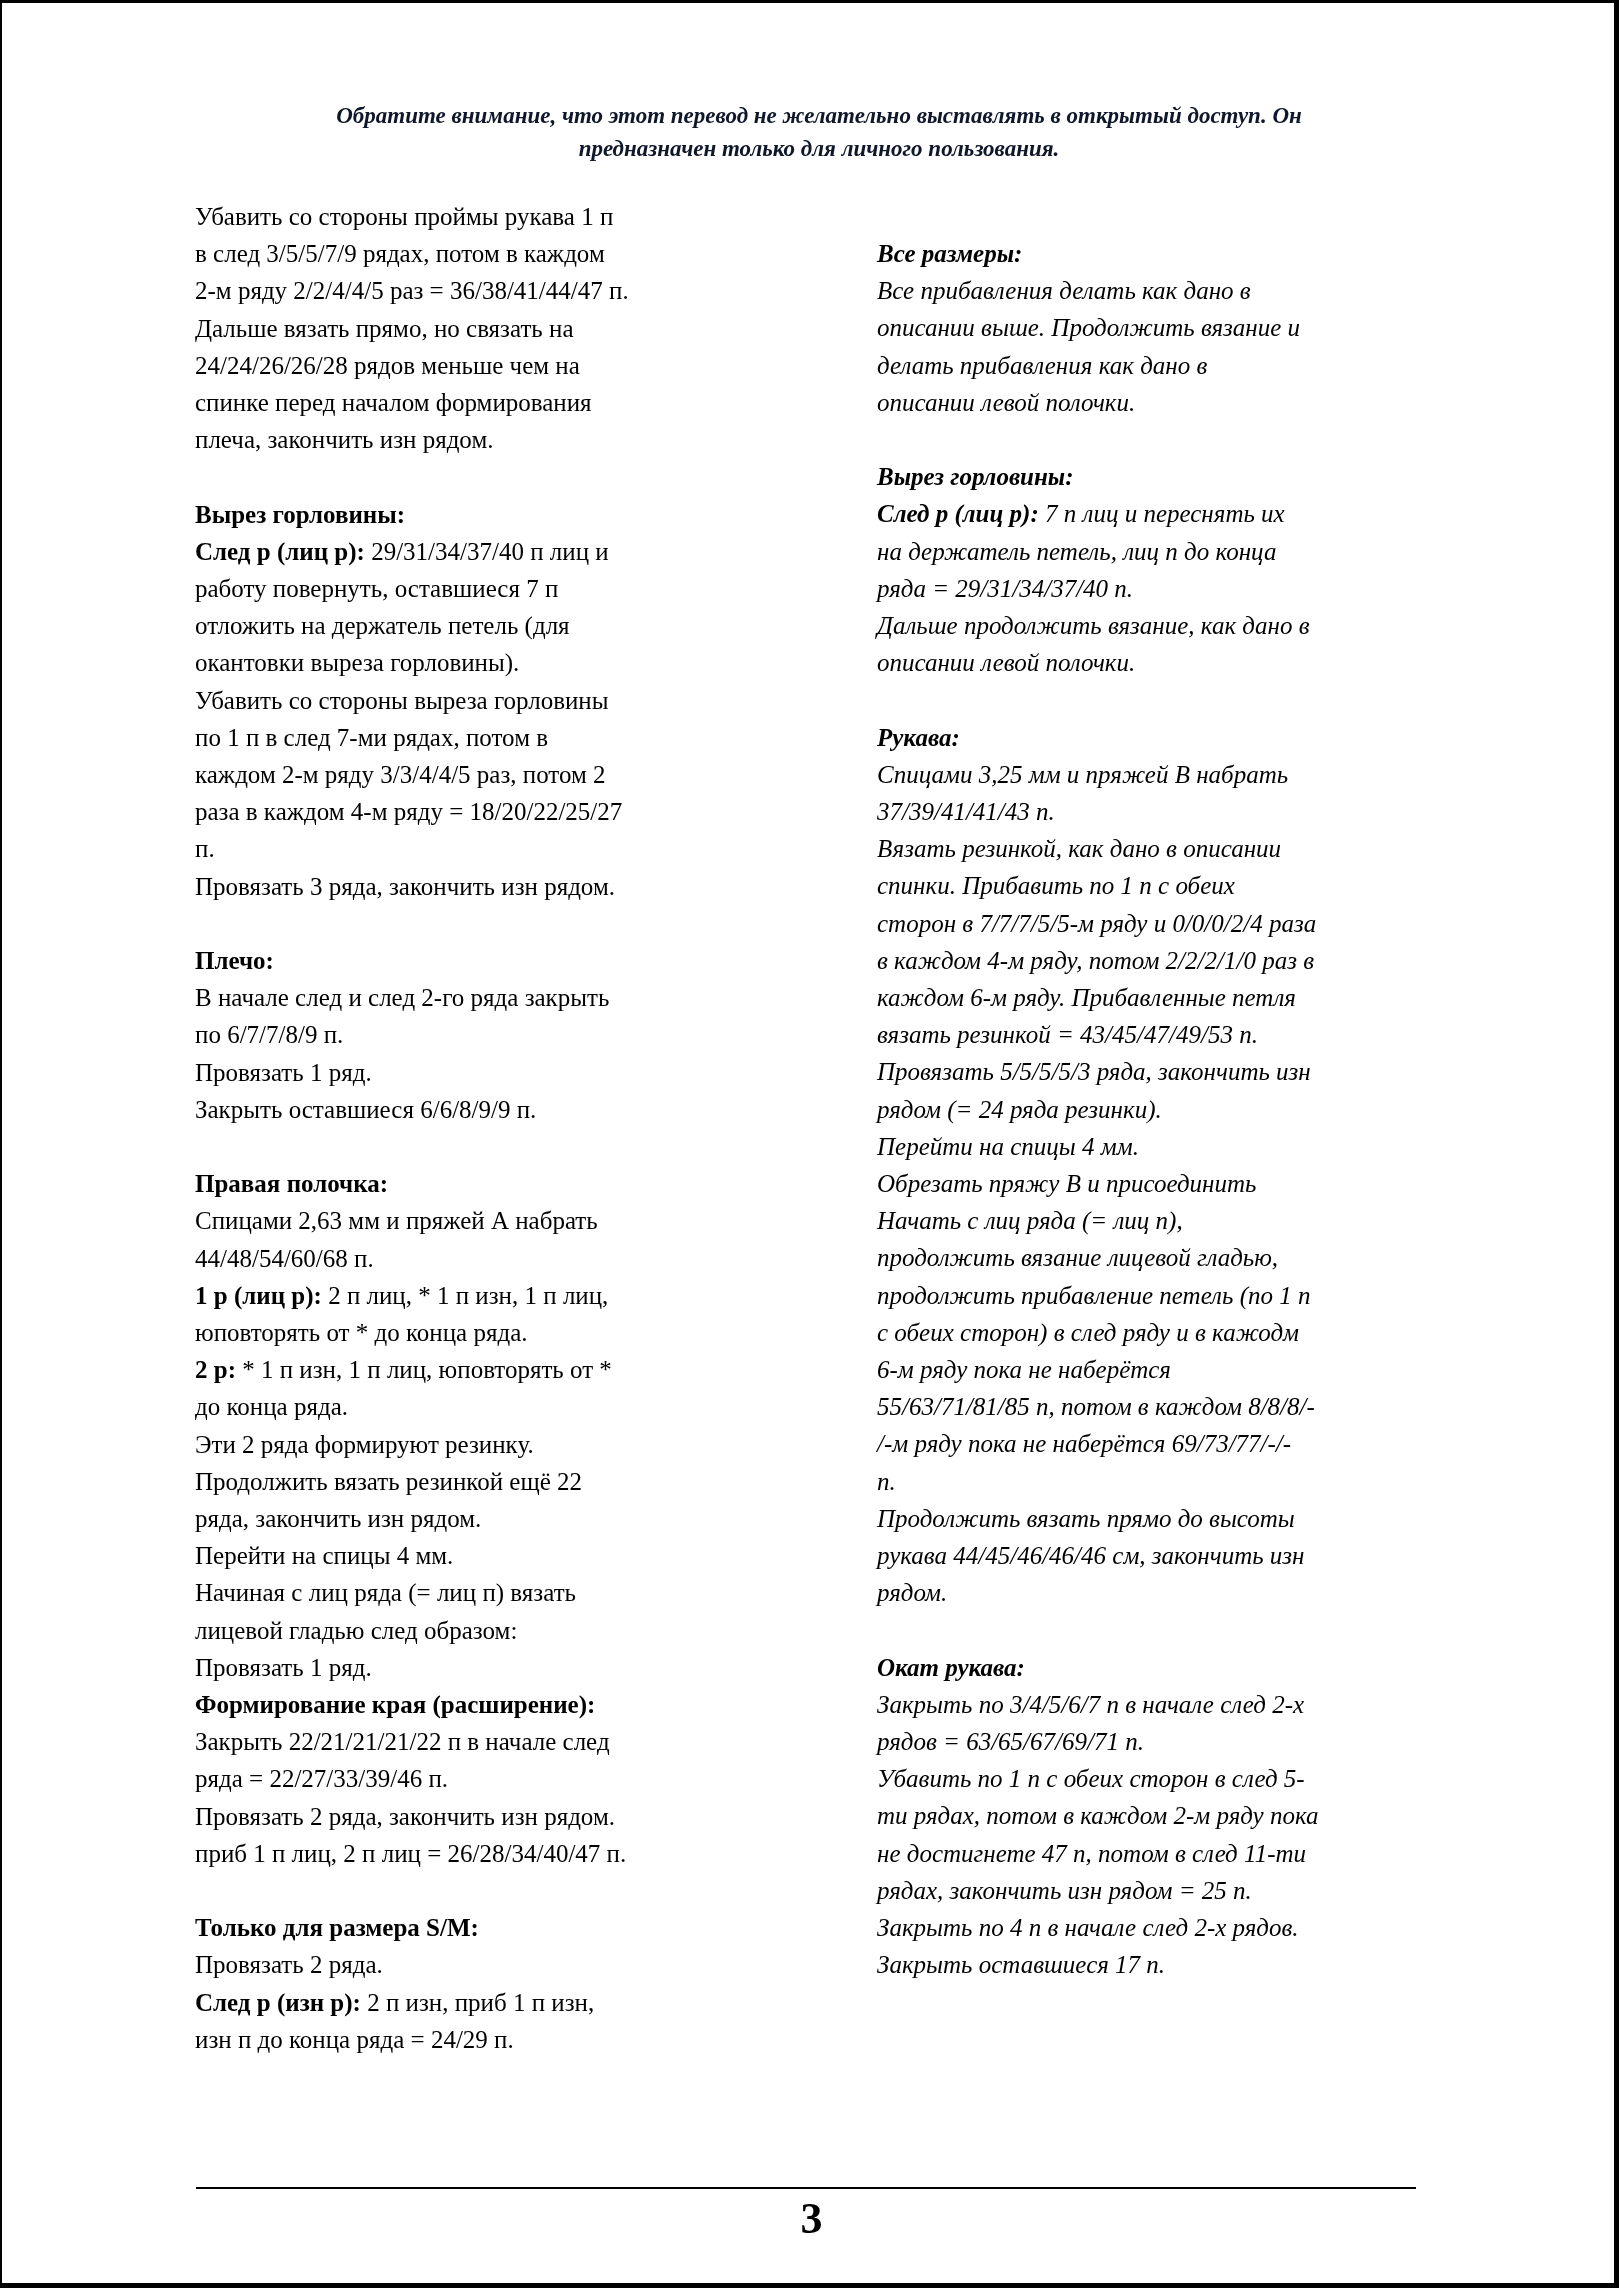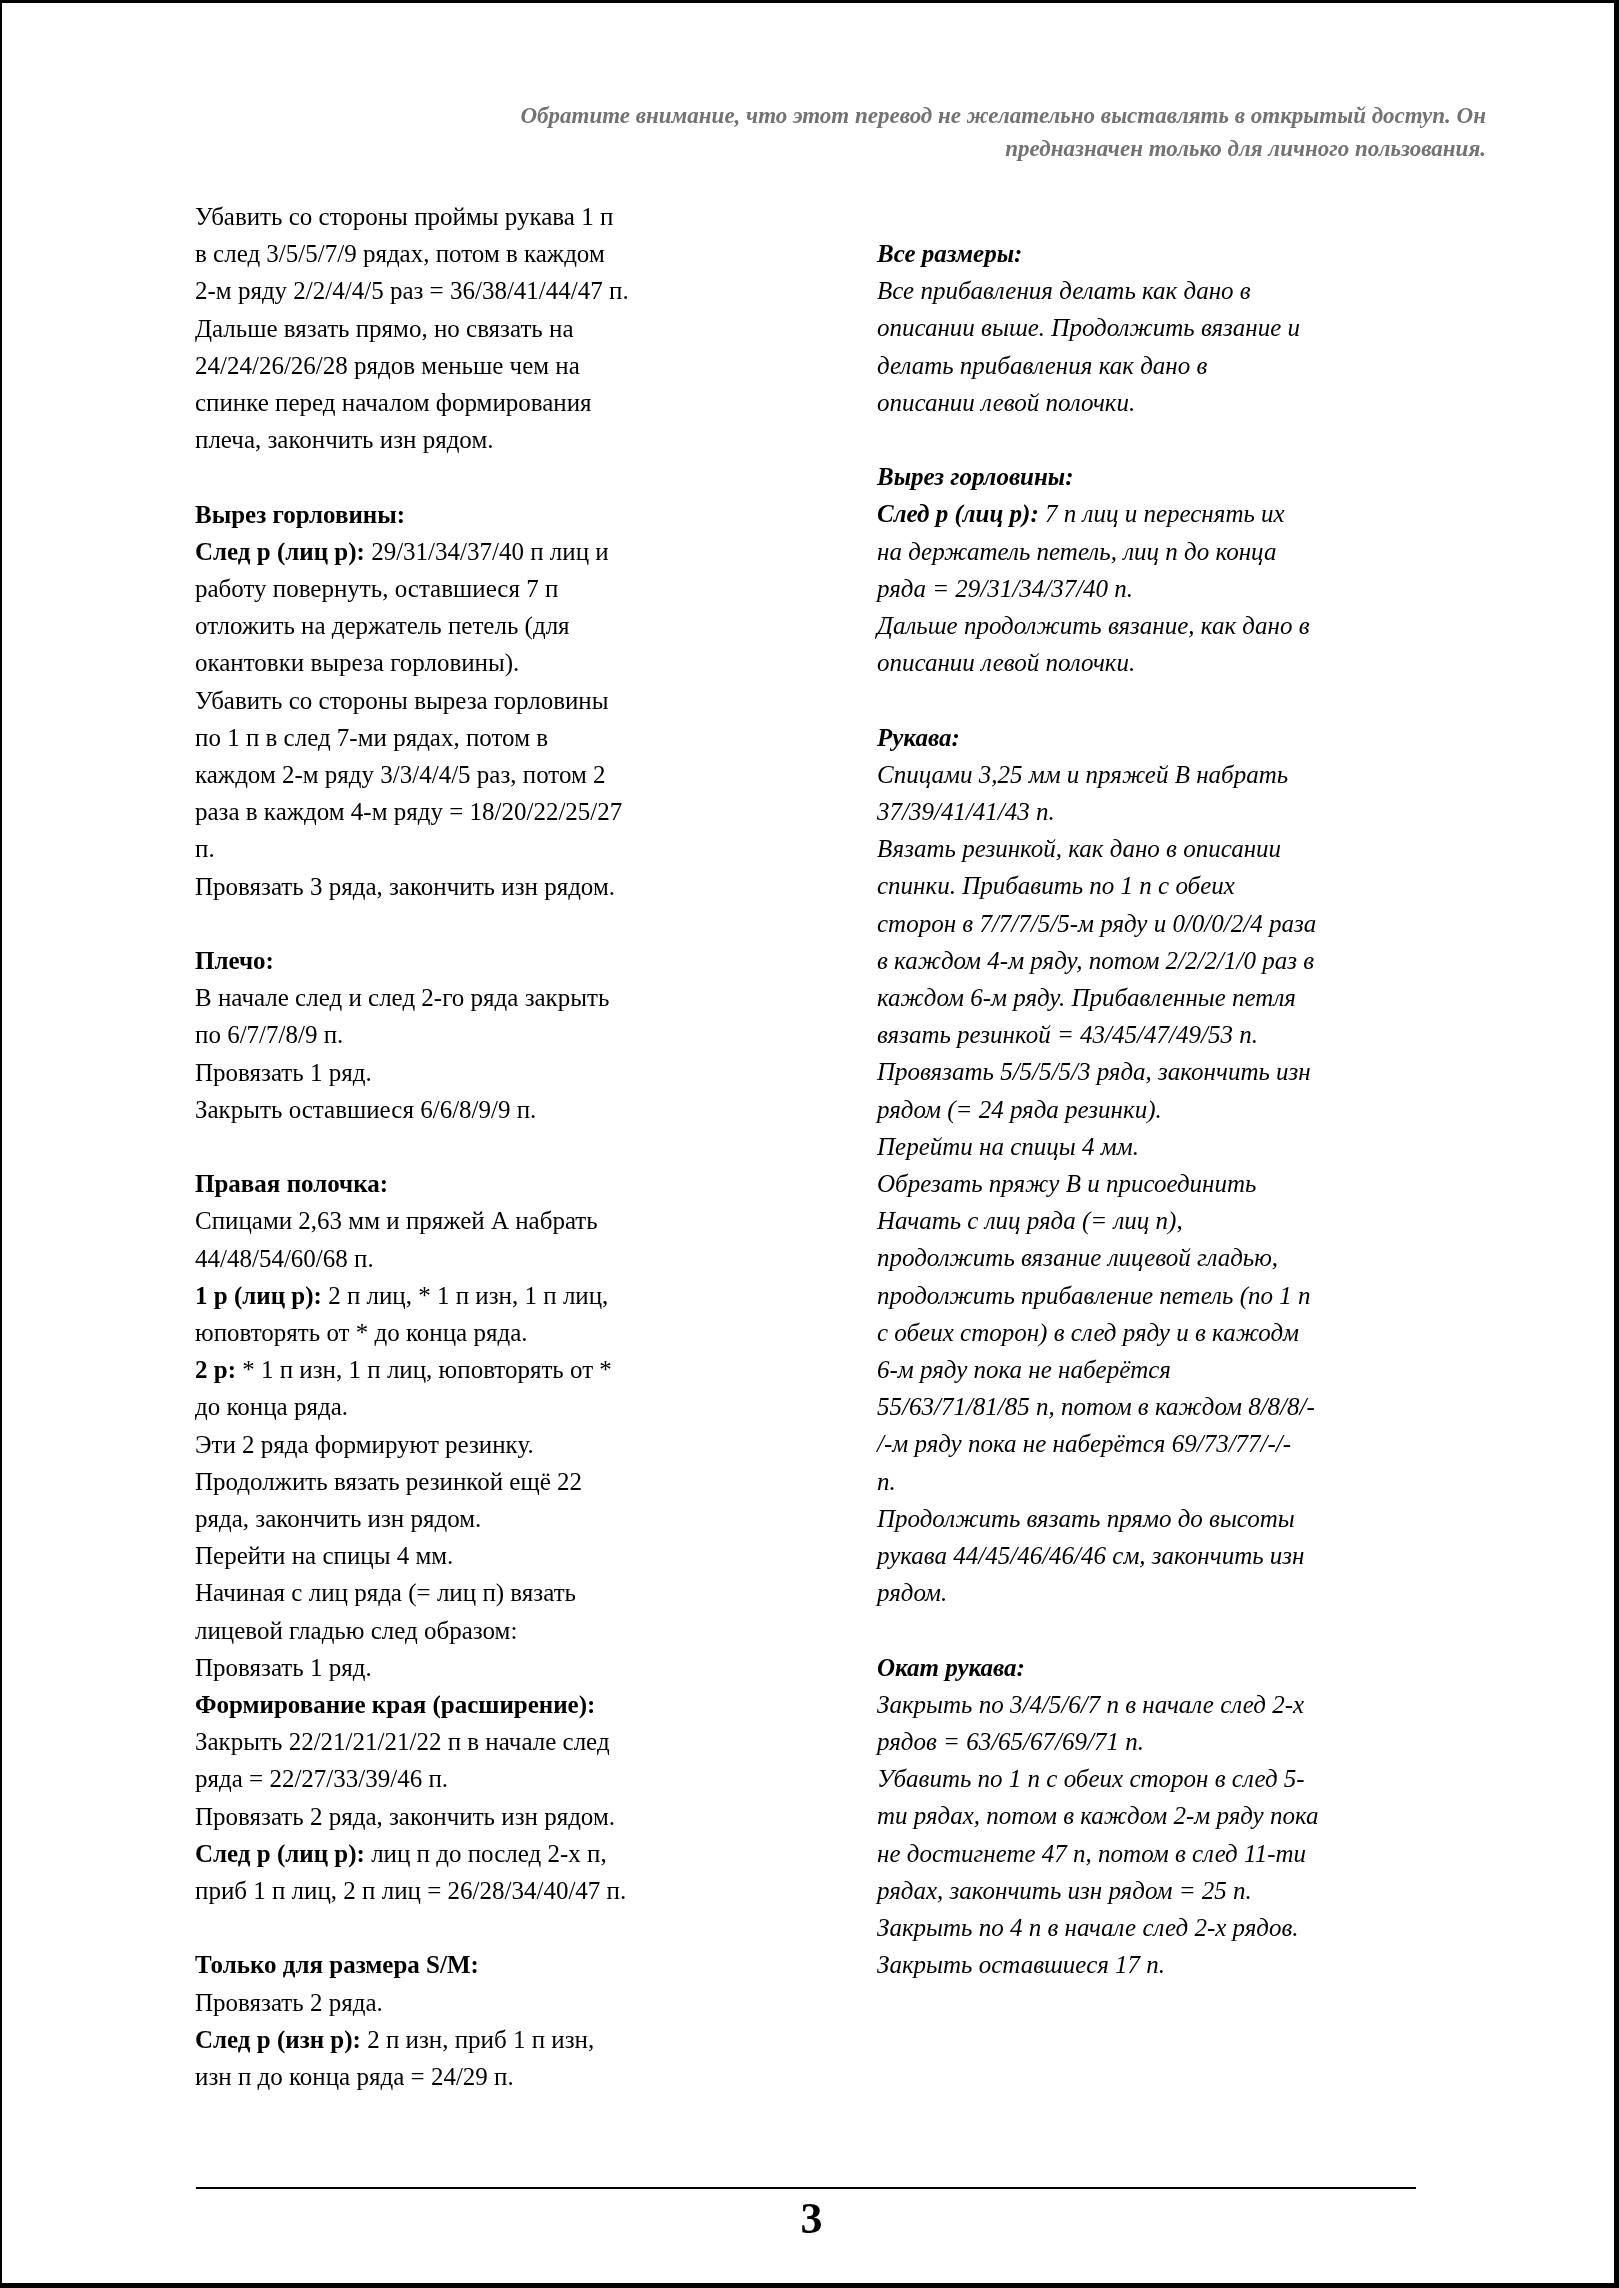--- a/index.html
+++ b/index.html
@@ -6,23 +6,23 @@
   body { width: 1619px; height: 2288px; position: relative; overflow: hidden; }
   .page {
     position: absolute; left: 0; top: 0; width: 1619px; height: 2288px;
     box-sizing: border-box;
     border-top: 3px solid #000; border-left: 2px solid #000;
     border-right: 5px solid #000; border-bottom: 5px solid #000;
     background: #fff;
   }
   .notice {
     position: absolute; left: 150px; top: 96px; width: 1334px;
-    text-align: right;
+    text-align: center;
     font-family: "Liberation Serif", serif; font-style: italic; font-weight: bold;
-    font-size: 23px; line-height: 33px; color: #737373;
+    font-size: 23px; line-height: 33px; color: #0f172a;
   }
   .col {
     position: absolute; top: 195px;
     font-family: "Liberation Serif", serif; font-size: 25px; line-height: 37.2px;
     color: #000;
   }
   .col.left { left: 193px; width: 570px; }
   .col.right { left: 875px; width: 580px; top: 232px; font-style: italic; }
   .section { margin: 0 0 37.2px 0; }
   .line { display: block; white-space: nowrap; }
@@ -93,21 +93,20 @@
       <span class="line">Продолжить вязать резинкой ещё 22</span>
       <span class="line">ряда, закончить изн рядом.</span>
       <span class="line">Перейти на спицы 4 мм.</span>
       <span class="line">Начиная с лиц ряда (= лиц п) вязать</span>
       <span class="line">лицевой гладью след образом:</span>
       <span class="line">Провязать 1 ряд.</span>
       <span class="line heading">Формирование края (расширение):</span>
       <span class="line">Закрыть 22/21/21/21/22 п в начале след</span>
       <span class="line">ряда = 22/27/33/39/46 п.</span>
       <span class="line">Провязать 2 ряда, закончить изн рядом.</span>
-      <span class="line"><span class="b">След р (лиц р):</span><span> лиц п до послед 2-х п,</span></span>
       <span class="line">приб 1 п лиц, 2 п лиц = 26/28/34/40/47 п.</span>
     </div>
 
     <div class="section">
       <span class="line heading">Только для размера S/M:</span>
       <span class="line">Провязать 2 ряда.</span>
       <span class="line"><span class="b">След р (изн р):</span><span> 2 п изн, приб 1 п изн,</span></span>
       <span class="line">изн п до конца ряда = 24/29 п.</span>
     </div>
   </div>

